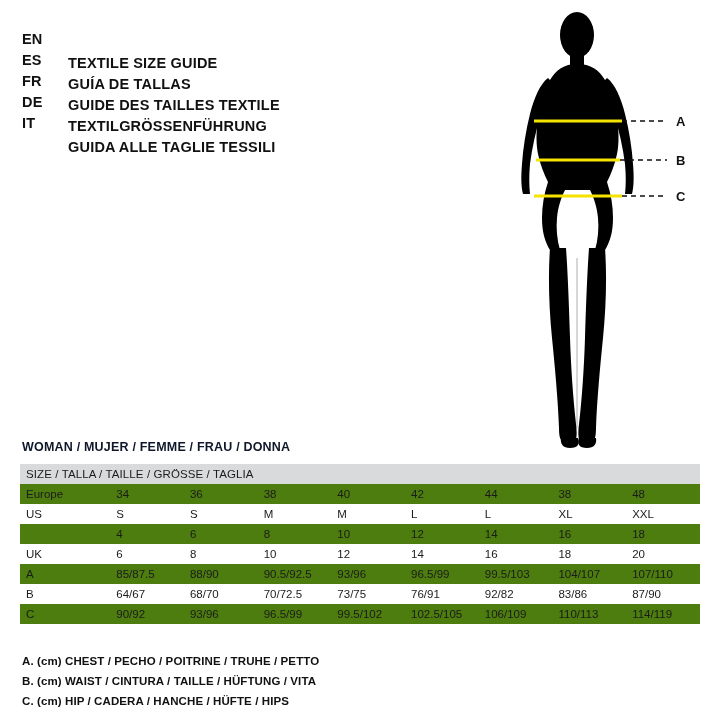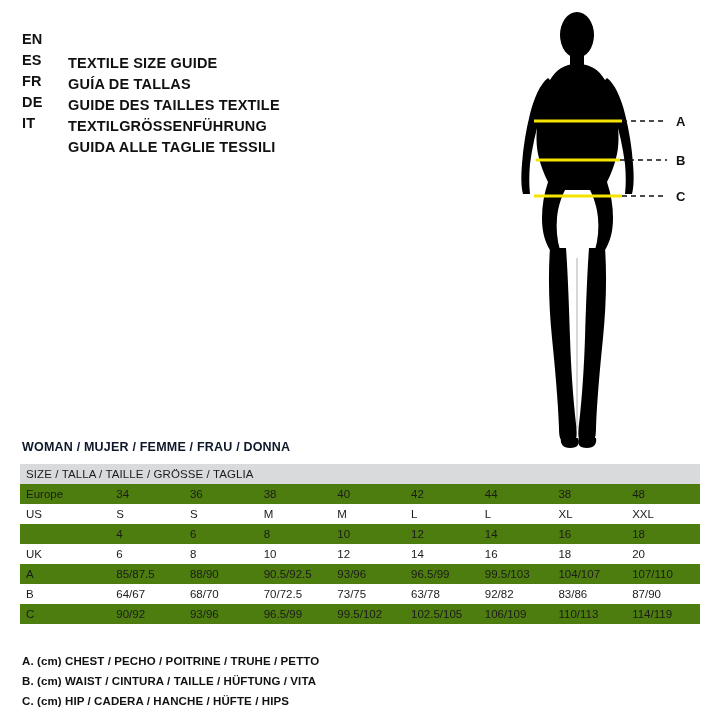--- a/index.html
+++ b/index.html
@@ -296,21 +296,21 @@
       <td class="cell">104/107</td>
       <td class="cell">107/110</td>
     </tr>
 
     <tr class="plain">
       <td class="row-head">B</td>
       <td class="cell">64/67</td>
       <td class="cell">68/70</td>
       <td class="cell">70/72.5</td>
       <td class="cell">73/75</td>
-      <td class="cell">63/78</td>
+      <td class="cell">76/91</td>
       <td class="cell">92/82</td>
       <td class="cell">83/86</td>
       <td class="cell">87/90</td>
     </tr>
 
     <tr class="shade">
       <td class="row-head">C</td>
       <td class="cell">90/92</td>
       <td class="cell">93/96</td>
       <td class="cell">96.5/99</td>

